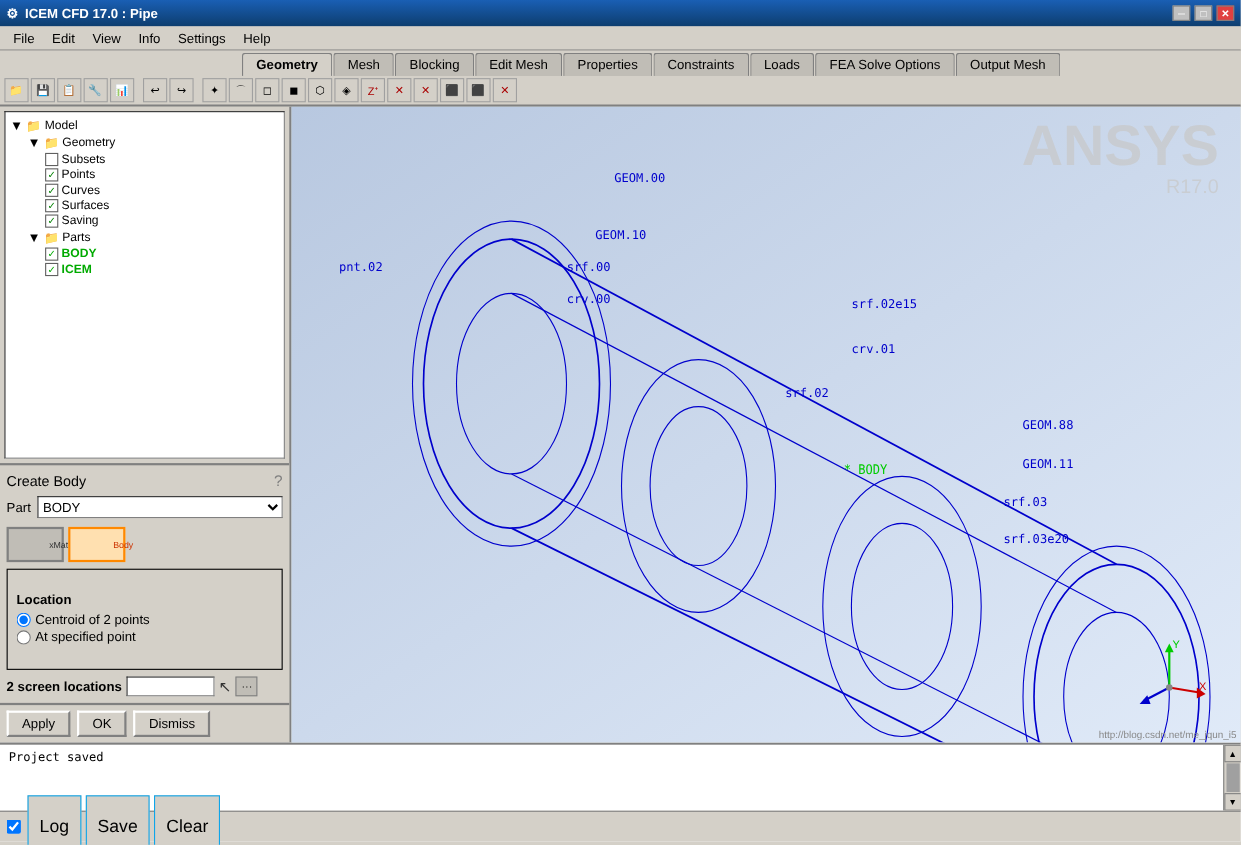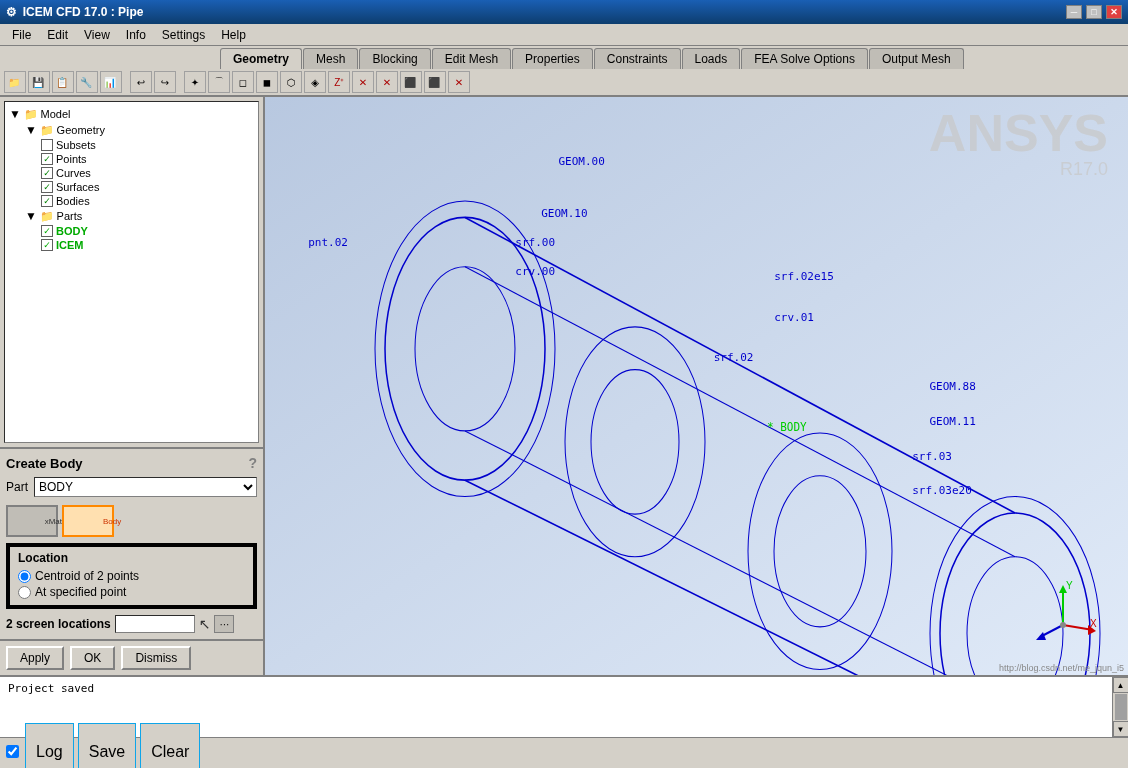--- a/index.html
+++ b/index.html
@@ -108,21 +108,21 @@
     .tree-label { font-size: 11px; }
     .tree-part-green { color: #00aa00; font-weight: bold; font-size: 11px; }
 
     
     #create-body-panel {
       background: #d4d0c8;
       border-top: 2px solid #808080;
       padding: 6px;
     }
     #create-body-title {
-      font-weight: bold;
+      font-weight: normal;
       font-size: 13px;
       margin-bottom: 6px;
       display: flex;
       justify-content: space-between;
       align-items: center;
     }
     .help-icon { color: #808080; cursor: pointer; font-size: 14px; }
     #part-row { display: flex; align-items: center; gap: 6px; margin-bottom: 8px; }
     #part-label { font-size: 12px; }
     #part-select {
@@ -148,22 +148,22 @@
     .mat-icon-btn {
       width: 40px; height: 32px; background: #c0bdb6;
       border: 2px solid #808080; display: flex;
       align-items: center; justify-content: center;
       cursor: pointer; font-size: 10px; color: #333; padding-left: 48px;
     }
     .mat-icon-btn.active { border: 2px solid #ff8800; background: #ffe0b0; }
 
     
     #location-group {
-      border: 4px solid #000000;
-      padding: 4px 8px;
+      border: 1px solid #000000;
+      padding: 20px 8px;
       margin-bottom: 6px;
       background: #d4d0c8;
     }
     #location-legend {
       font-weight: bold; font-size: 12px; margin-bottom: 4px;
     }
     .radio-row { display: flex; align-items: center; gap: 4px; margin: 2px 0; font-size: 12px; }
     input[type=radio] { margin: 0; }
 
     
@@ -410,21 +410,21 @@
             <div class="tree-item">
               <span class="checkbox checked"></span>
               <span class="tree-label">Curves</span>
             </div>
             <div class="tree-item">
               <span class="checkbox checked"></span>
               <span class="tree-label">Surfaces</span>
             </div>
             <div class="tree-item">
               <span class="checkbox checked"></span>
-              <span class="tree-label">Bodies</span>
+              <span class="tree-label">Saving</span>
             </div>
           </div>
           <div class="tree-item">
             <span>▼</span>
             <span class="folder-icon">📁</span>
             <span class="tree-label">Parts</span>
           </div>
           <div class="tree-indent">
             <div class="tree-item">
               <span class="checkbox checked" style="color:#00aa00;"></span>

